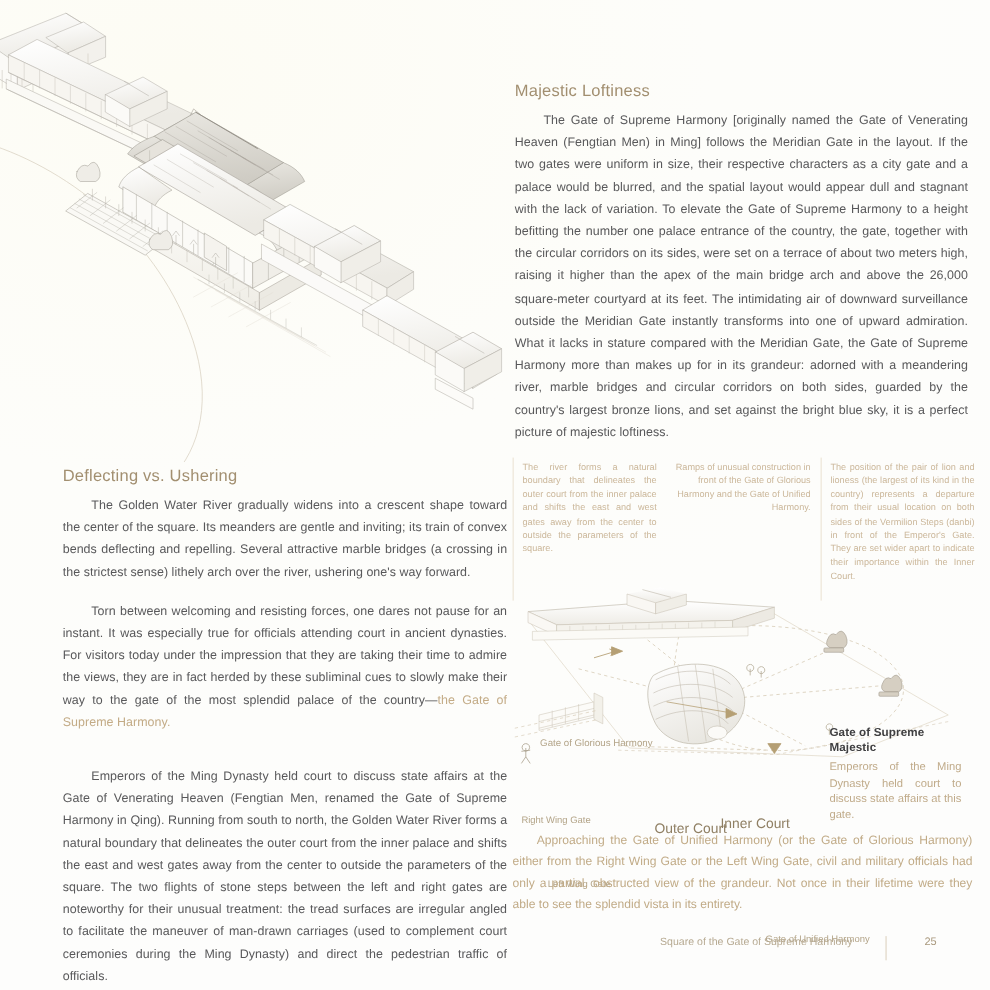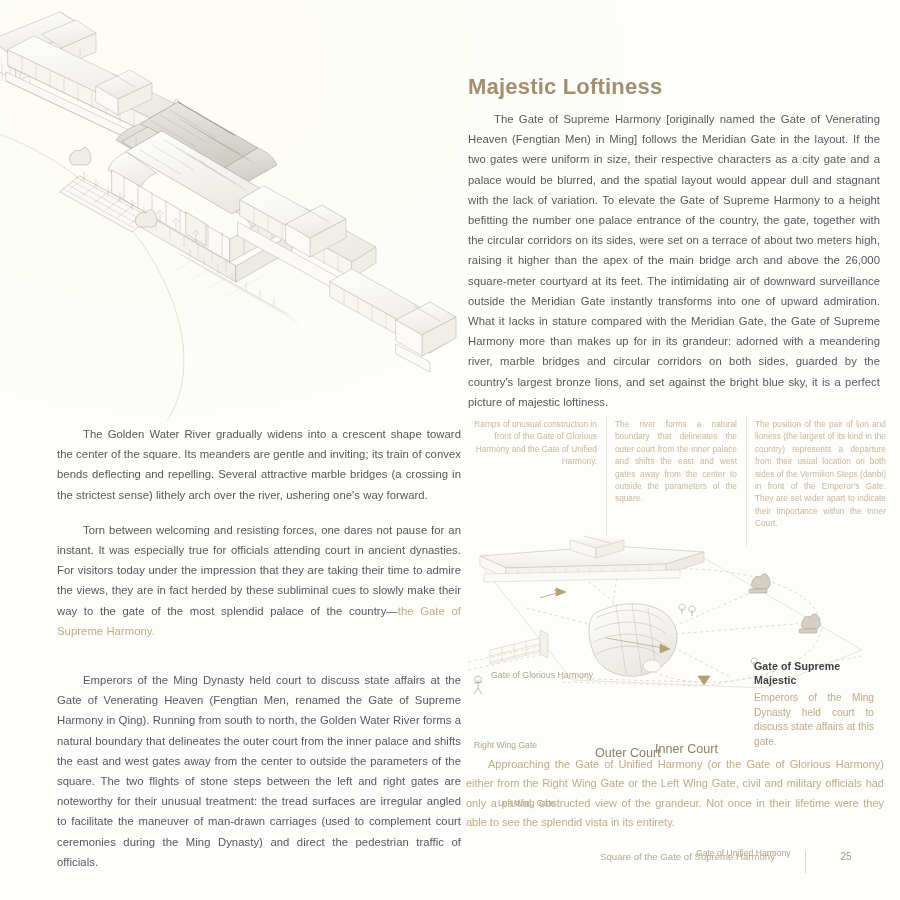--- a/index.html
+++ b/index.html
@@ -20,21 +20,21 @@
   }
   
   .illus{
     position:absolute;left:0;top:0;width:470px;height:420px;
     pointer-events:none;
   }
   .illus svg{display:block;width:470px;height:420px;}
 
   
   h2.section-title{
-    font-size:22px;font-weight:700;color:#a28f70;
+    font-size:15px;font-weight:400;color:#a28f70;
     margin:0 0 9px 0;letter-spacing:.2px;
   }
   p.body{
     font-size:11.3px;line-height:20.2px;color:#58585a;
     margin:0 0 15px 0;text-align:justify;text-justify:inter-word;
     letter-spacing:.05px;
   }
   p.body.indent{text-indent:26px;}
   .hl{color:#c3ab86;}
 
@@ -369,31 +369,32 @@
       </g>
     </svg>
   </div>
 
   <div class="col-right-top">
     <h2 class="section-title">Majestic Loftiness</h2>
     <p class="body indent">The Gate of Supreme Harmony [originally named the Gate of Venerating Heaven (Fengtian Men) in Ming] follows the Meridian Gate in the layout. If the two gates were uniform in size, their respective characters as a city gate and a palace would be blurred, and the spatial layout would appear dull and stagnant with the lack of variation. To elevate the Gate of Supreme Harmony to a height befitting the number one palace entrance of the country, the gate, together with the circular corridors on its sides, were set on a terrace of about two meters high, raising it higher than the apex of the main bridge arch and above the 26,000 square-meter courtyard at its feet. The intimidating air of downward surveillance outside the Meridian Gate instantly transforms into one of upward admiration. What it lacks in stature compared with the Meridian Gate, the Gate of Supreme Harmony more than makes up for in its grandeur: adorned with a meandering river, marble bridges and circular corridors on both sides, guarded by the country's largest bronze lions, and set against the bright blue sky, it is a perfect picture of majestic loftiness.</p>
   </div>
 
   <div class="col-left">
+    <h2 class="section-title">Deflecting vs. Ushering</h2>
     <p class="body indent">The Golden Water River gradually widens into a crescent shape toward the center of the square. Its meanders are gentle and inviting; its train of convex bends deflecting and repelling. Several attractive marble bridges (a crossing in the strictest sense) lithely arch over the river, ushering one's way forward.</p>
     <p class="body indent"><span>Torn between welcoming and resisting forces, one dares not pause for an instant. It was especially true for officials attending court in ancient dynasties. For visitors today under the impression that they are taking their time to admire the views, they are in fact herded by these subliminal cues to slowly make their way to the gate of the most splendid palace of the country—</span><span class="hl">the Gate of Supreme Harmony.</span></p>
     <div class="gap"></div>
     <p class="body indent">Emperors of the Ming Dynasty held court to discuss state affairs at the Gate of Venerating Heaven (Fengtian Men, renamed the Gate of Supreme Harmony in Qing). Running from south to north, the Golden Water River forms a natural boundary that delineates the outer court from the inner palace and shifts the east and west gates away from the center to outside the parameters of the square. The two flights of stone steps between the left and right gates are noteworthy for their unusual treatment: the tread surfaces are irregular angled to facilitate the maneuver of man-drawn carriages (used to complement court ceremonies during the Ming Dynasty) and direct the pedestrian traffic of officials.</p>
   </div>
 
   <div class="diagram-wrap">
 
     <div class="captions">
+      <div class="cap c2">The river forms a natural boundary that delineates the outer court from the inner palace and shifts the east and west gates away from the center to outside the parameters of the square.</div>
       <div class="cap c1">Ramps of unusual construction in front of the Gate of Glorious Harmony and the Gate of Unified Harmony.</div>
-      <div class="cap c2">The river forms a natural boundary that delineates the outer court from the inner palace and shifts the east and west gates away from the center to outside the parameters of the square.</div>
       <div class="cap c3">The position of the pair of lion and lioness (the largest of its kind in the country) represents a departure from their usual location on both sides of the Vermilion Steps (danbi) in front of the Emperor's Gate. They are set wider apart to indicate their importance within the Inner Court.</div>
     </div>
 
     <div class="diagram">
       <svg viewBox="0 0 420 200" xmlns="http://www.w3.org/2000/svg">
         <defs>
           <linearGradient id="riverg" x1="0" y1="0" x2="0.5" y2="1">
             <stop offset="0%" stop-color="#ffffff"></stop>
             <stop offset="100%" stop-color="#e9e7e1"></stop>
           </linearGradient>

